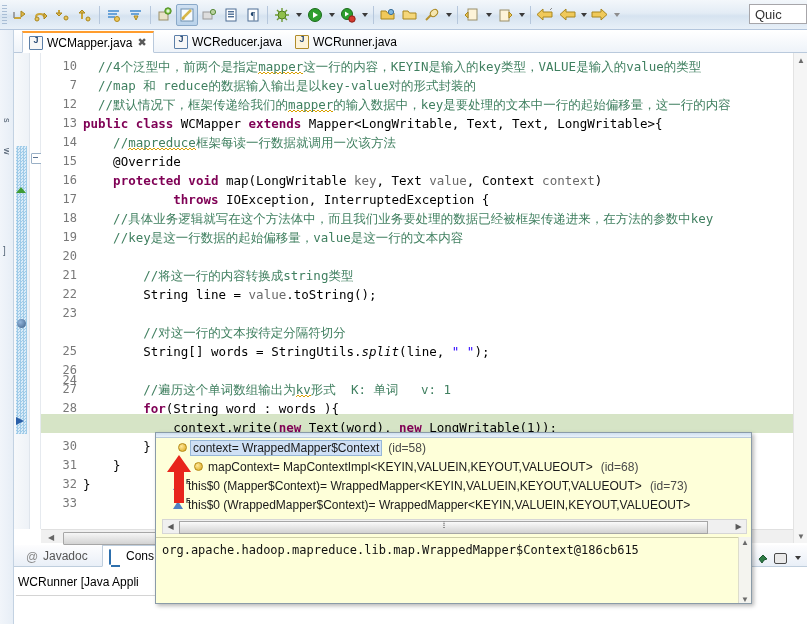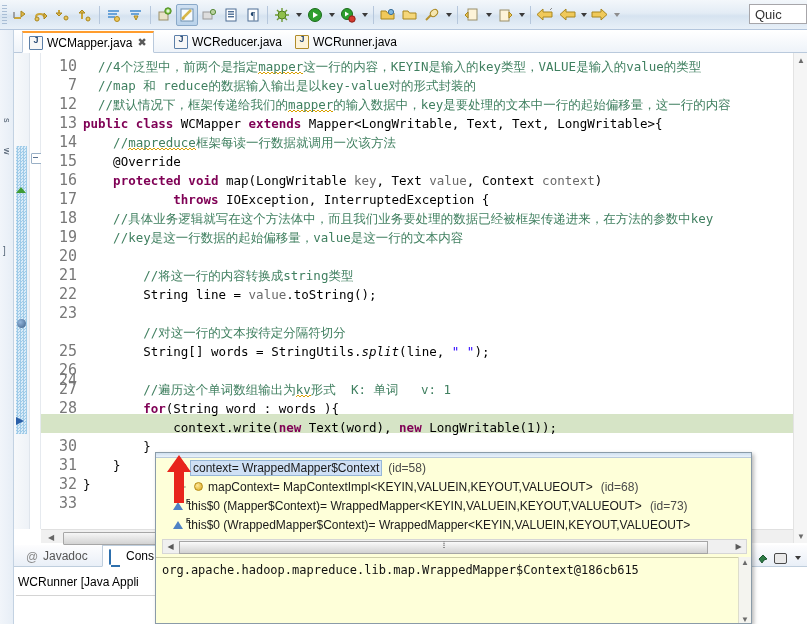--- a/index.html
+++ b/index.html
@@ -95,21 +95,21 @@
   .folding{
     position:absolute;left:16px;top:0;width:11px;height:476px;
     background:#ffffff;border-right:1px solid #e6eaef;box-sizing:border-box;
   }
   .gutter{
     position:absolute;left:27px;top:0;width:40px;height:476px;
     background:#ffffff;box-sizing:border-box;
   }
   .gutter .ln{
     position:absolute;right:4px;width:38px;text-align:right;
-    font-family:"DejaVu Sans Mono", monospace;font-size:15px;color:#787878;
+    font-family:"DejaVu Sans Mono", monospace;font-size:12px;color:#787878;
     height:19px;line-height:19px;
   }
   .codearea{
     position:absolute;left:69px;top:0;right:0;height:476px;
     overflow:hidden;
   }
   .cl{
     position:absolute;left:0;height:19px;line-height:19px;white-space:pre;
     font-family:"DejaVu Sans Mono", monospace;font-size:12.5px;color:#000;
   }
@@ -187,21 +187,21 @@
   .v-scroll{
     position:absolute;right:0;top:53px;width:14px;height:490px;background:#f5f5f5;
     border-left:1px solid #e3e3e3;box-sizing:border-box;
   }
   .v-scroll .up,.v-scroll .dn{position:absolute;left:1px;width:12px;height:12px;
     display:flex;align-items:center;justify-content:center;font-size:8px;color:#6b6b6b;}
   .v-scroll .up{top:1px;} .v-scroll .dn{bottom:1px;}
 
   
   .popup{
-    position:absolute;left:155px;top:452px;width:597px;height:172px;
+    position:absolute;left:155px;top:432px;width:597px;height:172px;
     background:#feffd9;border:1px solid #8a9ba8;
     box-shadow:2px 2px 4px rgba(0,0,0,.28);
     box-sizing:border-box;overflow:hidden;
     font-family:"Liberation Sans", sans-serif;
   }
   .popup-head{height:4px;background:linear-gradient(to bottom,#cfe0ef,#eaf2fa);border-bottom:1px solid #b9cadb;}
   .tree{position:absolute;left:0;top:5px;width:595px;}
   .trow{height:19px;display:flex;align-items:center;white-space:nowrap;font-size:12px;color:#1a1a1a;}
   .trow .exp{width:14px;text-align:center;color:#6d8f6d;font-size:8px;flex:0 0 auto;}
   .trow .vi{width:16px;display:flex;align-items:center;justify-content:center;flex:0 0 auto;}

